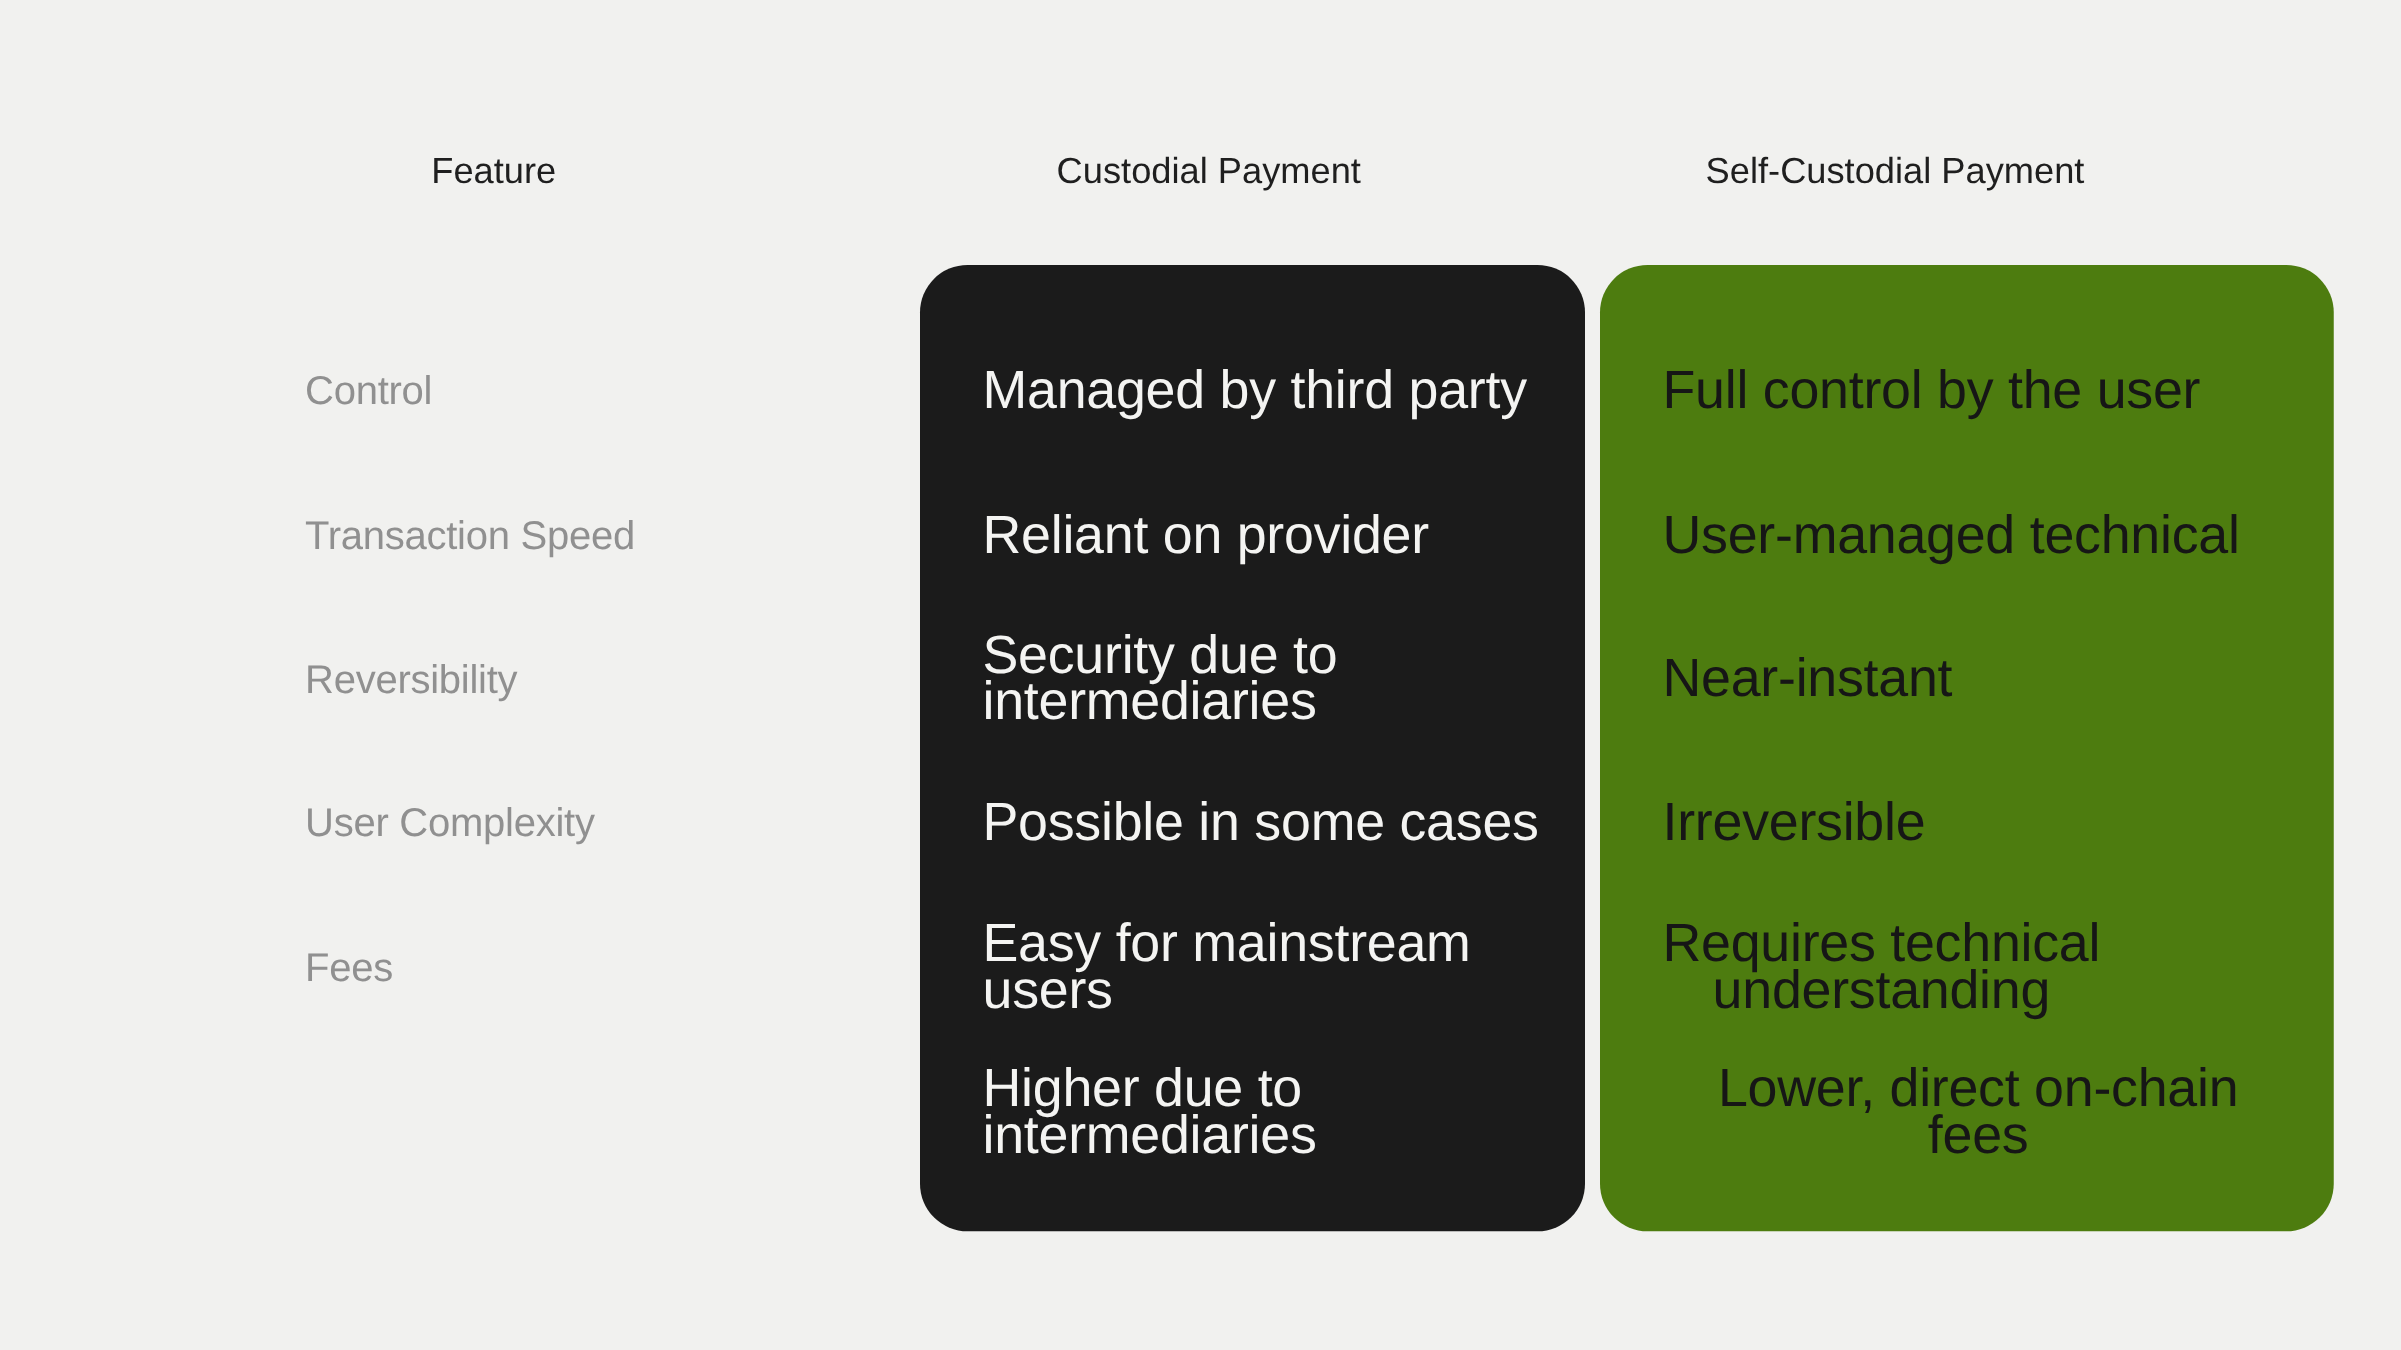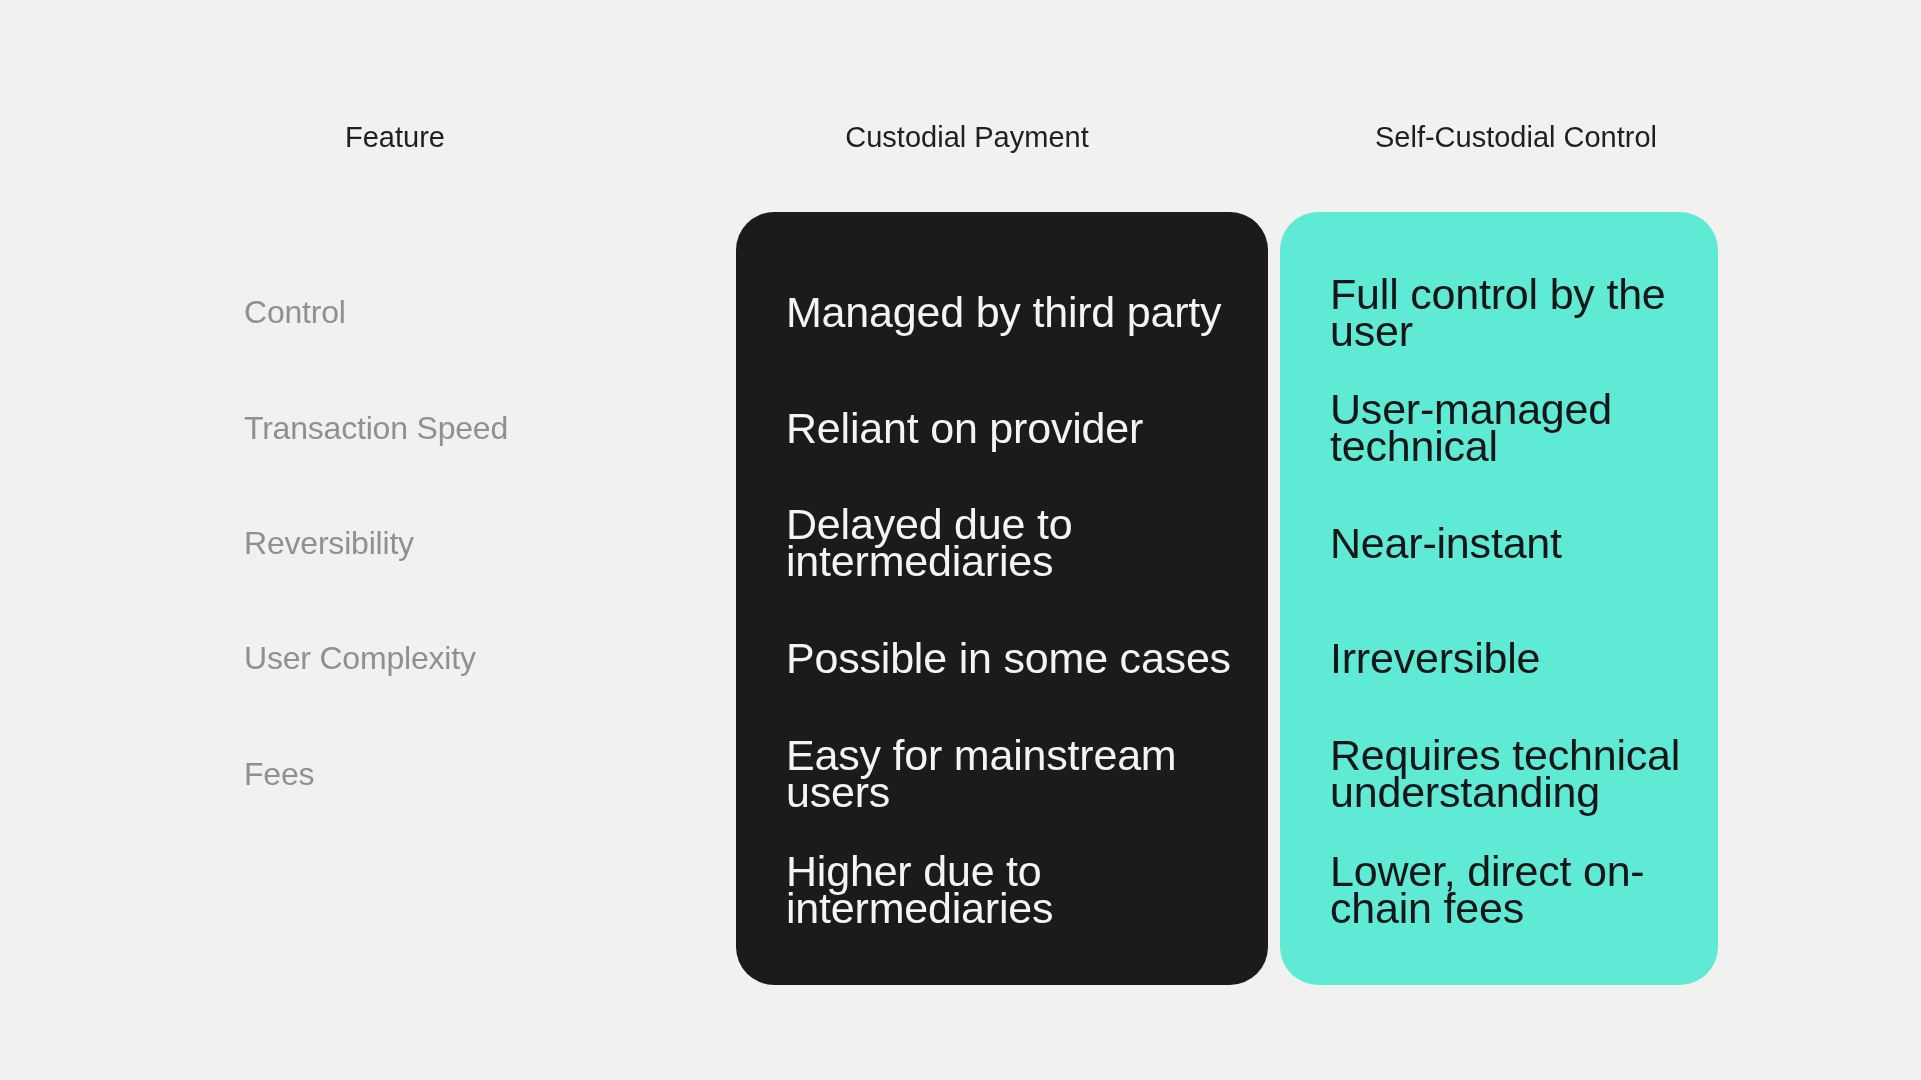--- a/index.html
+++ b/index.html
@@ -71,35 +71,36 @@
   .card-custodial {
     left: 695px;
     width: 532px;
     background: #1b1b1b;
   }
   .card-custodial .cell-text {
     color: #f4f4f2;
   }
   .card-self-custodial {
     left: 1239px;
-    width: 438px;
-    background: #5eead4;
+    width: 587px;
+    background: #4d7c0f;
+    text-align: center;
   }
   .card-self-custodial .cell-text {
     color: #161616;
   }
 </style>
 </head>
 <body>
 
 <div class="canvas">
 
   <div class="col-header feature">Feature</div>
   <div class="col-header custodial">Custodial Payment</div>
-  <div class="col-header self-custodial">Self-Custodial Control</div>
+  <div class="col-header self-custodial">Self-Custodial Payment</div>
 
   <div class="col feature-col">
     <div class="row">
       <span class="cell-text">Control</span>
     </div>
     <div class="row">
       <span class="cell-text">Transaction Speed</span>
     </div>
     <div class="row">
       <span class="cell-text">Reversibility</span>
@@ -113,21 +114,21 @@
   </div>
 
   <div class="col card card-custodial">
     <div class="row">
       <span class="cell-text">Managed by third party</span>
     </div>
     <div class="row">
       <span class="cell-text">Reliant on provider</span>
     </div>
     <div class="row">
-      <span class="cell-text">Delayed due to intermediaries</span>
+      <span class="cell-text">Security due to intermediaries</span>
     </div>
     <div class="row">
       <span class="cell-text">Possible in some cases</span>
     </div>
     <div class="row">
       <span class="cell-text">Easy for mainstream users</span>
     </div>
     <div class="row">
       <span class="cell-text">Higher due to intermediaries</span>
     </div>

